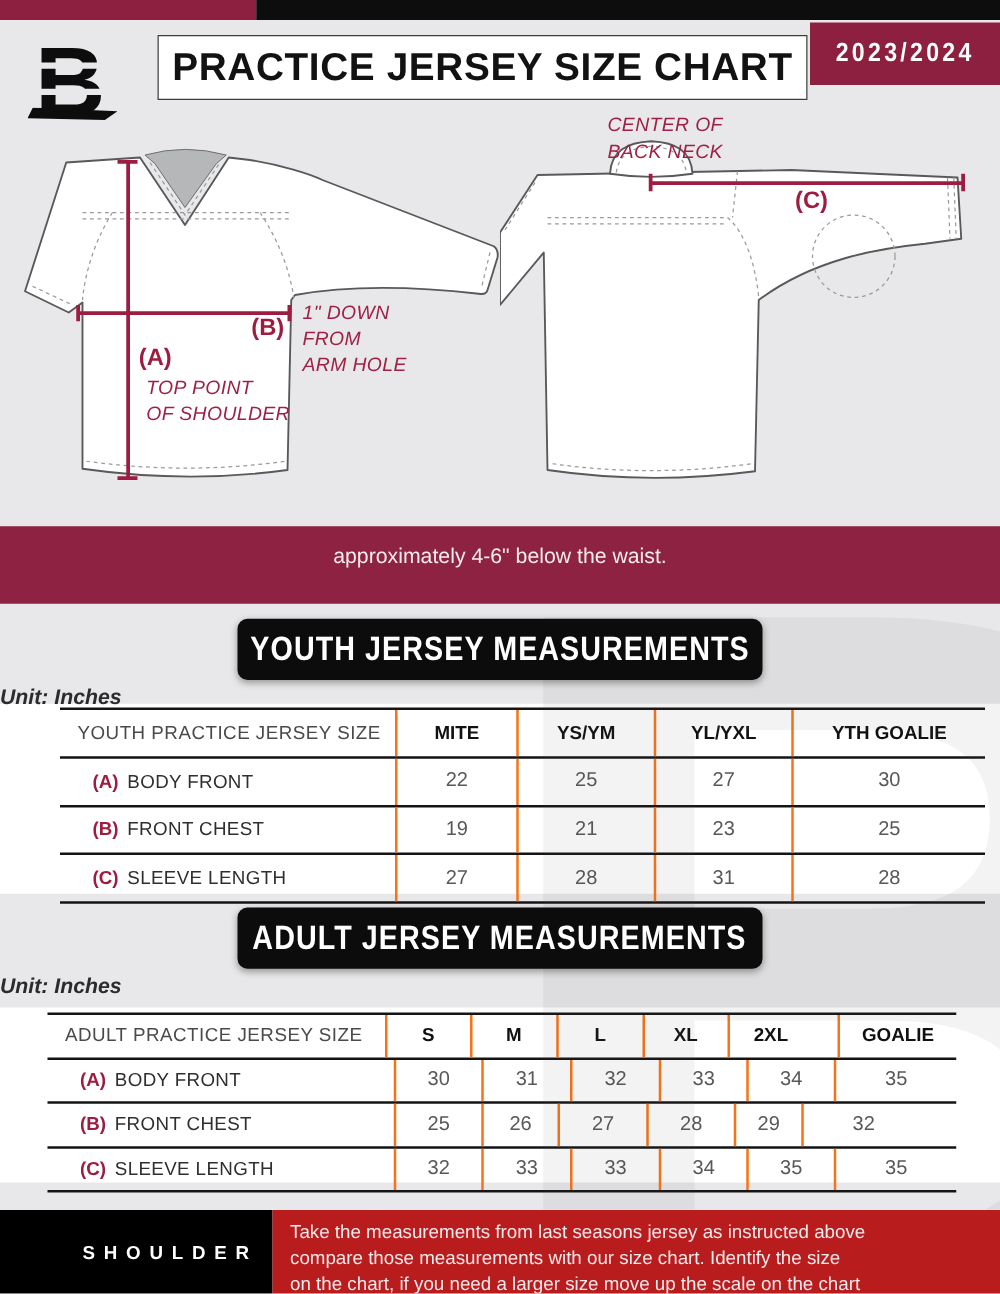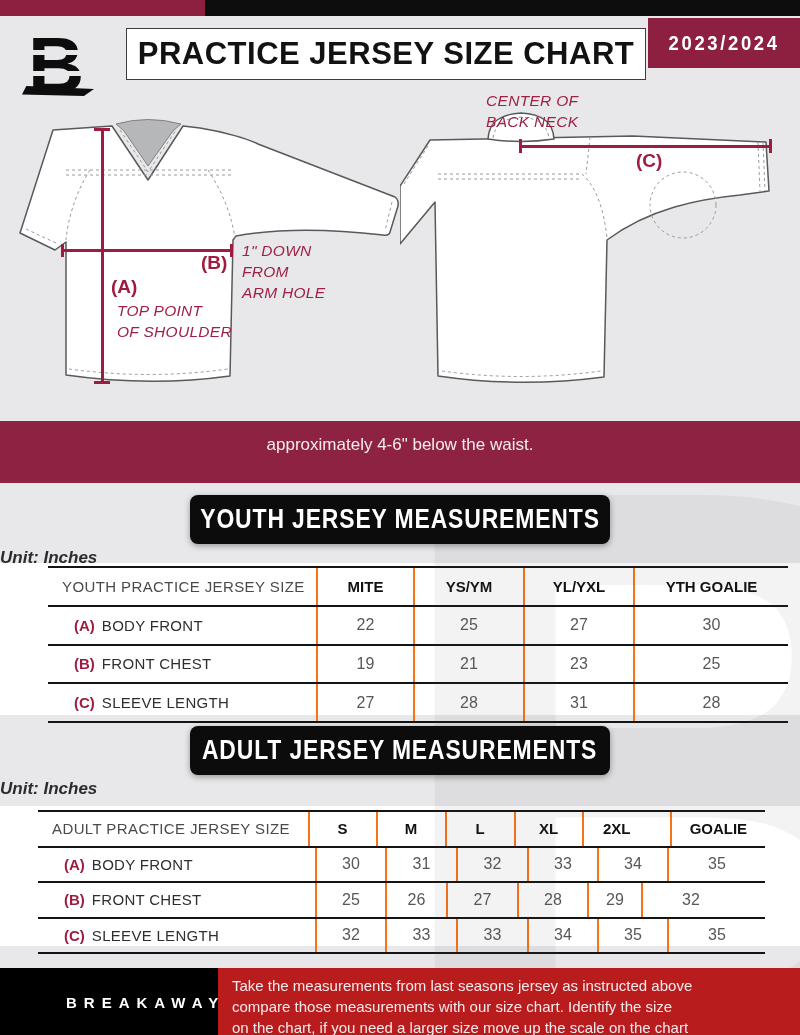--- a/index.html
+++ b/index.html
@@ -266,20 +266,20 @@
     </div>
   </div>
 
   <div class="abs footer-black"></div>
   <div class="abs logo logo-footer">
     <div class="b">B</div>
     <div class="slit" style="left:-2px;top:11px;width:36px;height:3px;"></div>
     <div class="slit" style="left:-2px;top:21px;width:36px;height:3px;"></div>
     <div class="swoosh" style="left:-3px;top:29px;width:37px;height:5px;"></div>
   </div>
-  <div class="abs brandname">BREAKAWAY</div>
+  <div class="abs brandname">SHOULDER</div>
   <div class="abs footer-maroon">
     <div>Take the measurements from last seasons jersey as instructed above</div>
     <div>compare those measurements  with our size chart. Identify the size</div>
     <div>on the chart, if you need a larger size move up the scale on the chart</div>
   </div>
 
 </div>
 
 </body></html>

